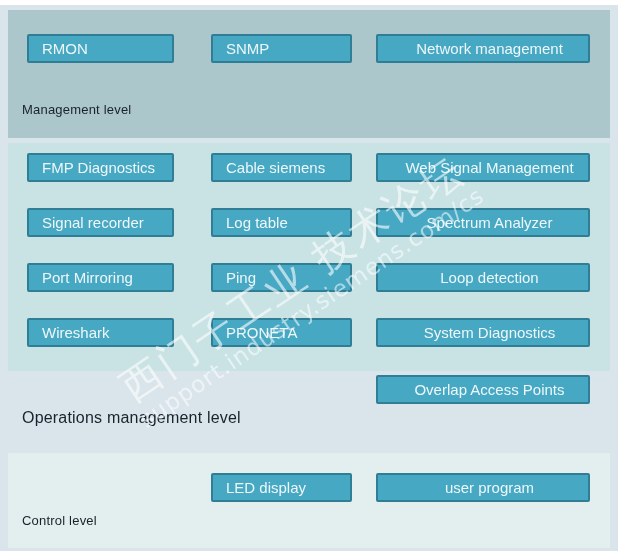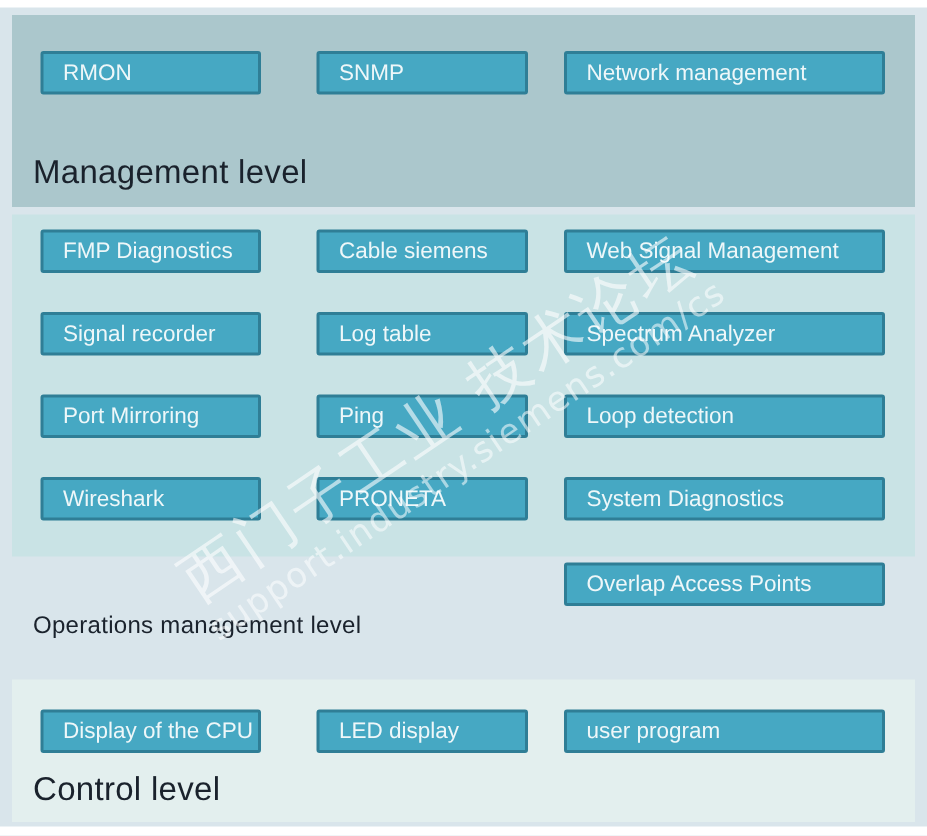--- a/index.html
+++ b/index.html
@@ -36,27 +36,27 @@
     border-radius: 2px;
     color: var(--box-text, #eef7f9);
     font-size: 15px;
     line-height: 25px;
     padding-left: 13px;
     white-space: nowrap;
     overflow: hidden;
   }
   .c1 { left: 19px;  width: 147px; }
   .c2 { left: 203px; width: 141px; }
-  .c3 { left: 368px; width: 214px; }
+  .c3 { left: 368px; width: 214px; text-align: center; }
 
   .section-label {
     position: absolute;
     left: 14px;
     color: var(--label-text, #1a222c);
-    font-size: 22px;
+    font-size: 13px;
     letter-spacing: 0.2px;
     white-space: nowrap;
   }
   .section-operations .section-label { font-size: 16px; }
 
   .watermark {
     position: absolute;
     left: 50px; top: 255px;
     width: 500px;
     transform: rotate(-34deg);
@@ -111,21 +111,20 @@
     <div class="box c1" style="top:175px">Wireshark</div>
     <div class="box c2" style="top:175px">PRONETA</div>
     <div class="box c3" style="top:175px">System Diagnostics</div>
 
     <div class="box c3" style="top:232px">Overlap Access Points</div>
 
     <div class="section-label" style="top:266px">Operations management level</div>
   </div>
 
   <div class="section section-control">
-    <div class="box c1" style="top:20px">Display of the CPU</div>
     <div class="box c2" style="top:20px">LED display</div>
     <div class="box c3" style="top:20px">user program</div>
     <div class="section-label" style="top:60px">Control level</div>
   </div>
 
   <div class="watermark">
     <div class="wm-cn">西门子工业 技术论坛</div>
     <div class="wm-url">support.industry.siemens.com/cs</div>
   </div>
 </div>

